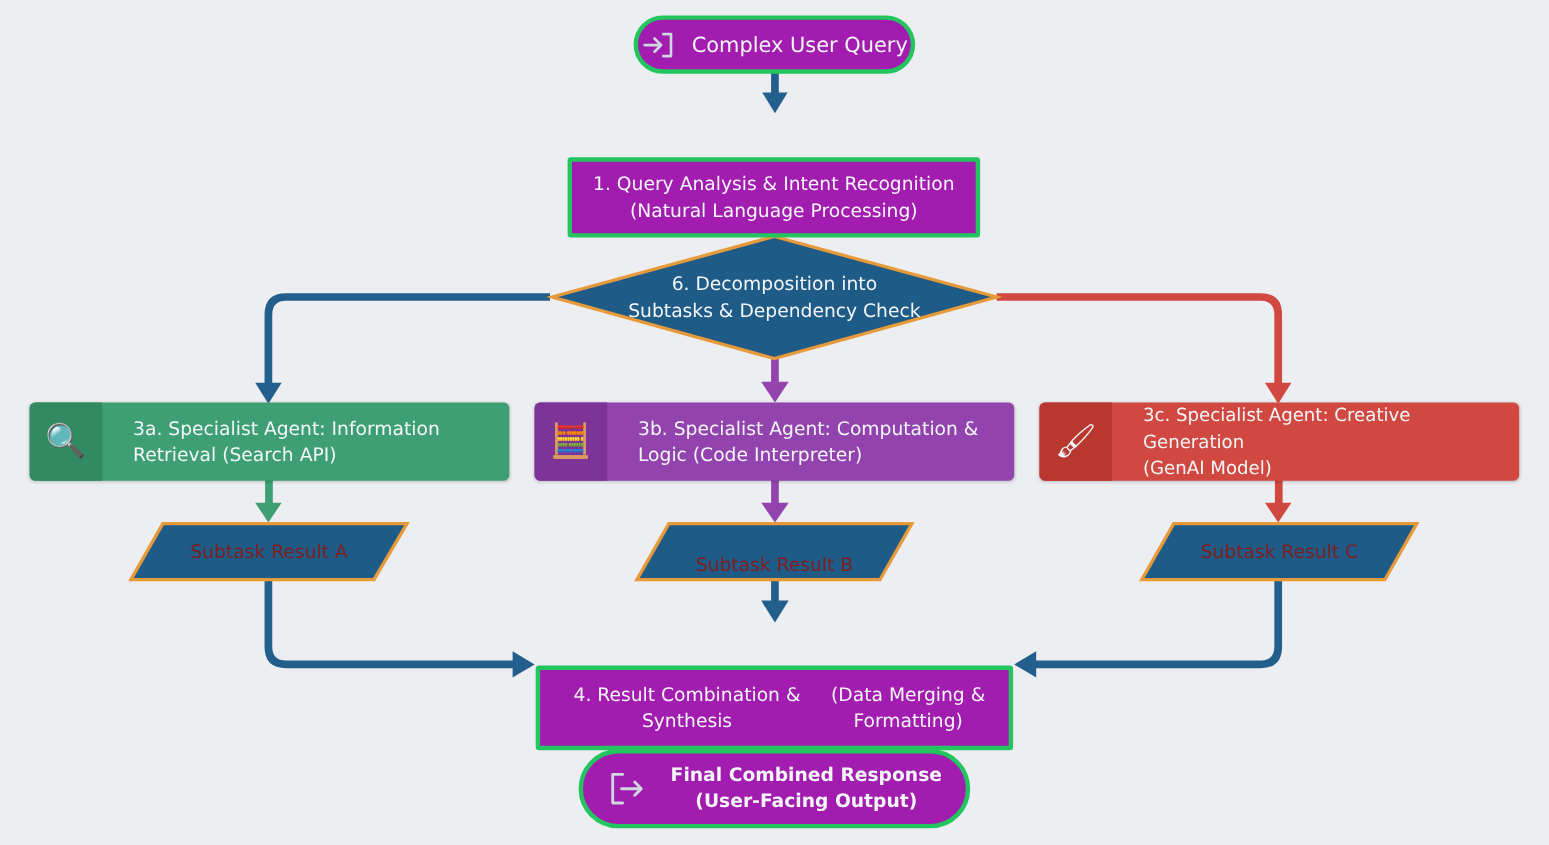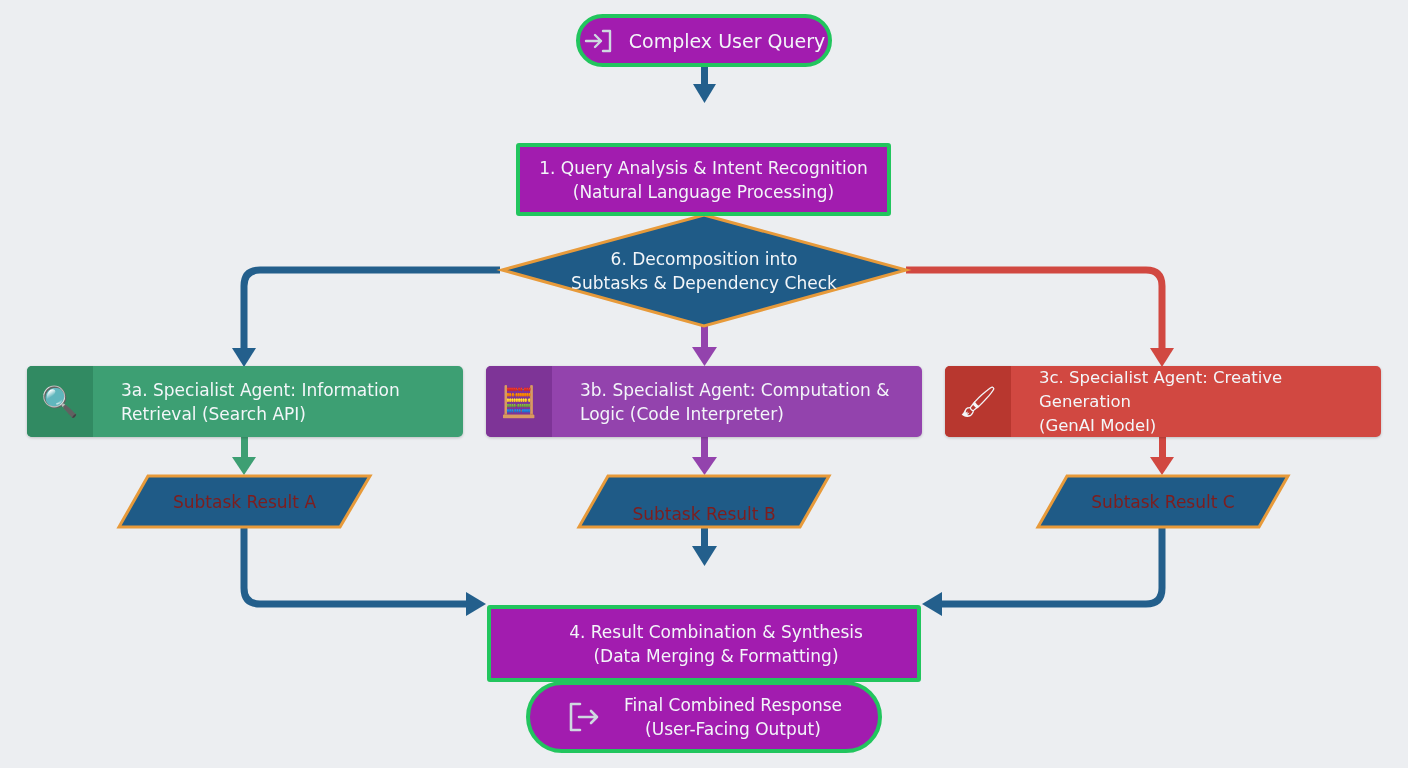--- a/index.html
+++ b/index.html
@@ -146,29 +146,29 @@
 <div class="para" style="left:119px;top:476px;width:251px;height:51px;">
   <span>Subtask Result A</span>
 </div>
 <div class="para" style="left:579px;top:488px;width:250px;height:51px;">
   <span>Subtask Result B</span>
 </div>
 <div class="para" style="left:1038px;top:476px;width:250px;height:51px;">
   <span>Subtask Result C</span>
 </div>
 
-<div class="node blue rect" style="left:487px;top:566px;width:434px;height:77px;flex-direction:column;padding-left:24px;">
+<div class="node blue rect" style="left:487px;top:566px;width:434px;height:77px;padding-left:24px;">
   <span>4. Result Combination &amp; Synthesis</span>
   <span>(Data Merging &amp; Formatting)</span>
 </div>
 
 <div class="node blue pill" style="left:526px;top:681px;width:356px;height:72px;">
   <span class="io-icon" style="margin-right:20px;">
     <svg width="38" height="34" viewBox="0 0 38 34">
         <path d="M14,4 H5 V30 H14" stroke="#cfd8e0" stroke-width="2.6" fill="none" stroke-linecap="round" stroke-linejoin="round"></path>
         <path d="M13,17 H31 M25,11 L31,17 L25,23" stroke="#cfd8e0" stroke-width="2.6" fill="none" stroke-linecap="round" stroke-linejoin="round"></path>
       </svg>
   </span>
-  <div style="display:flex;flex-direction:column;align-items:center;">
+  <div style="display:flex;flex-direction:column;align-items:center;font-weight:bold;">
     <span>Final Combined Response</span>
     <span>(User-Facing Output)</span>
   </div>
 </div>
 
 </body></html>

